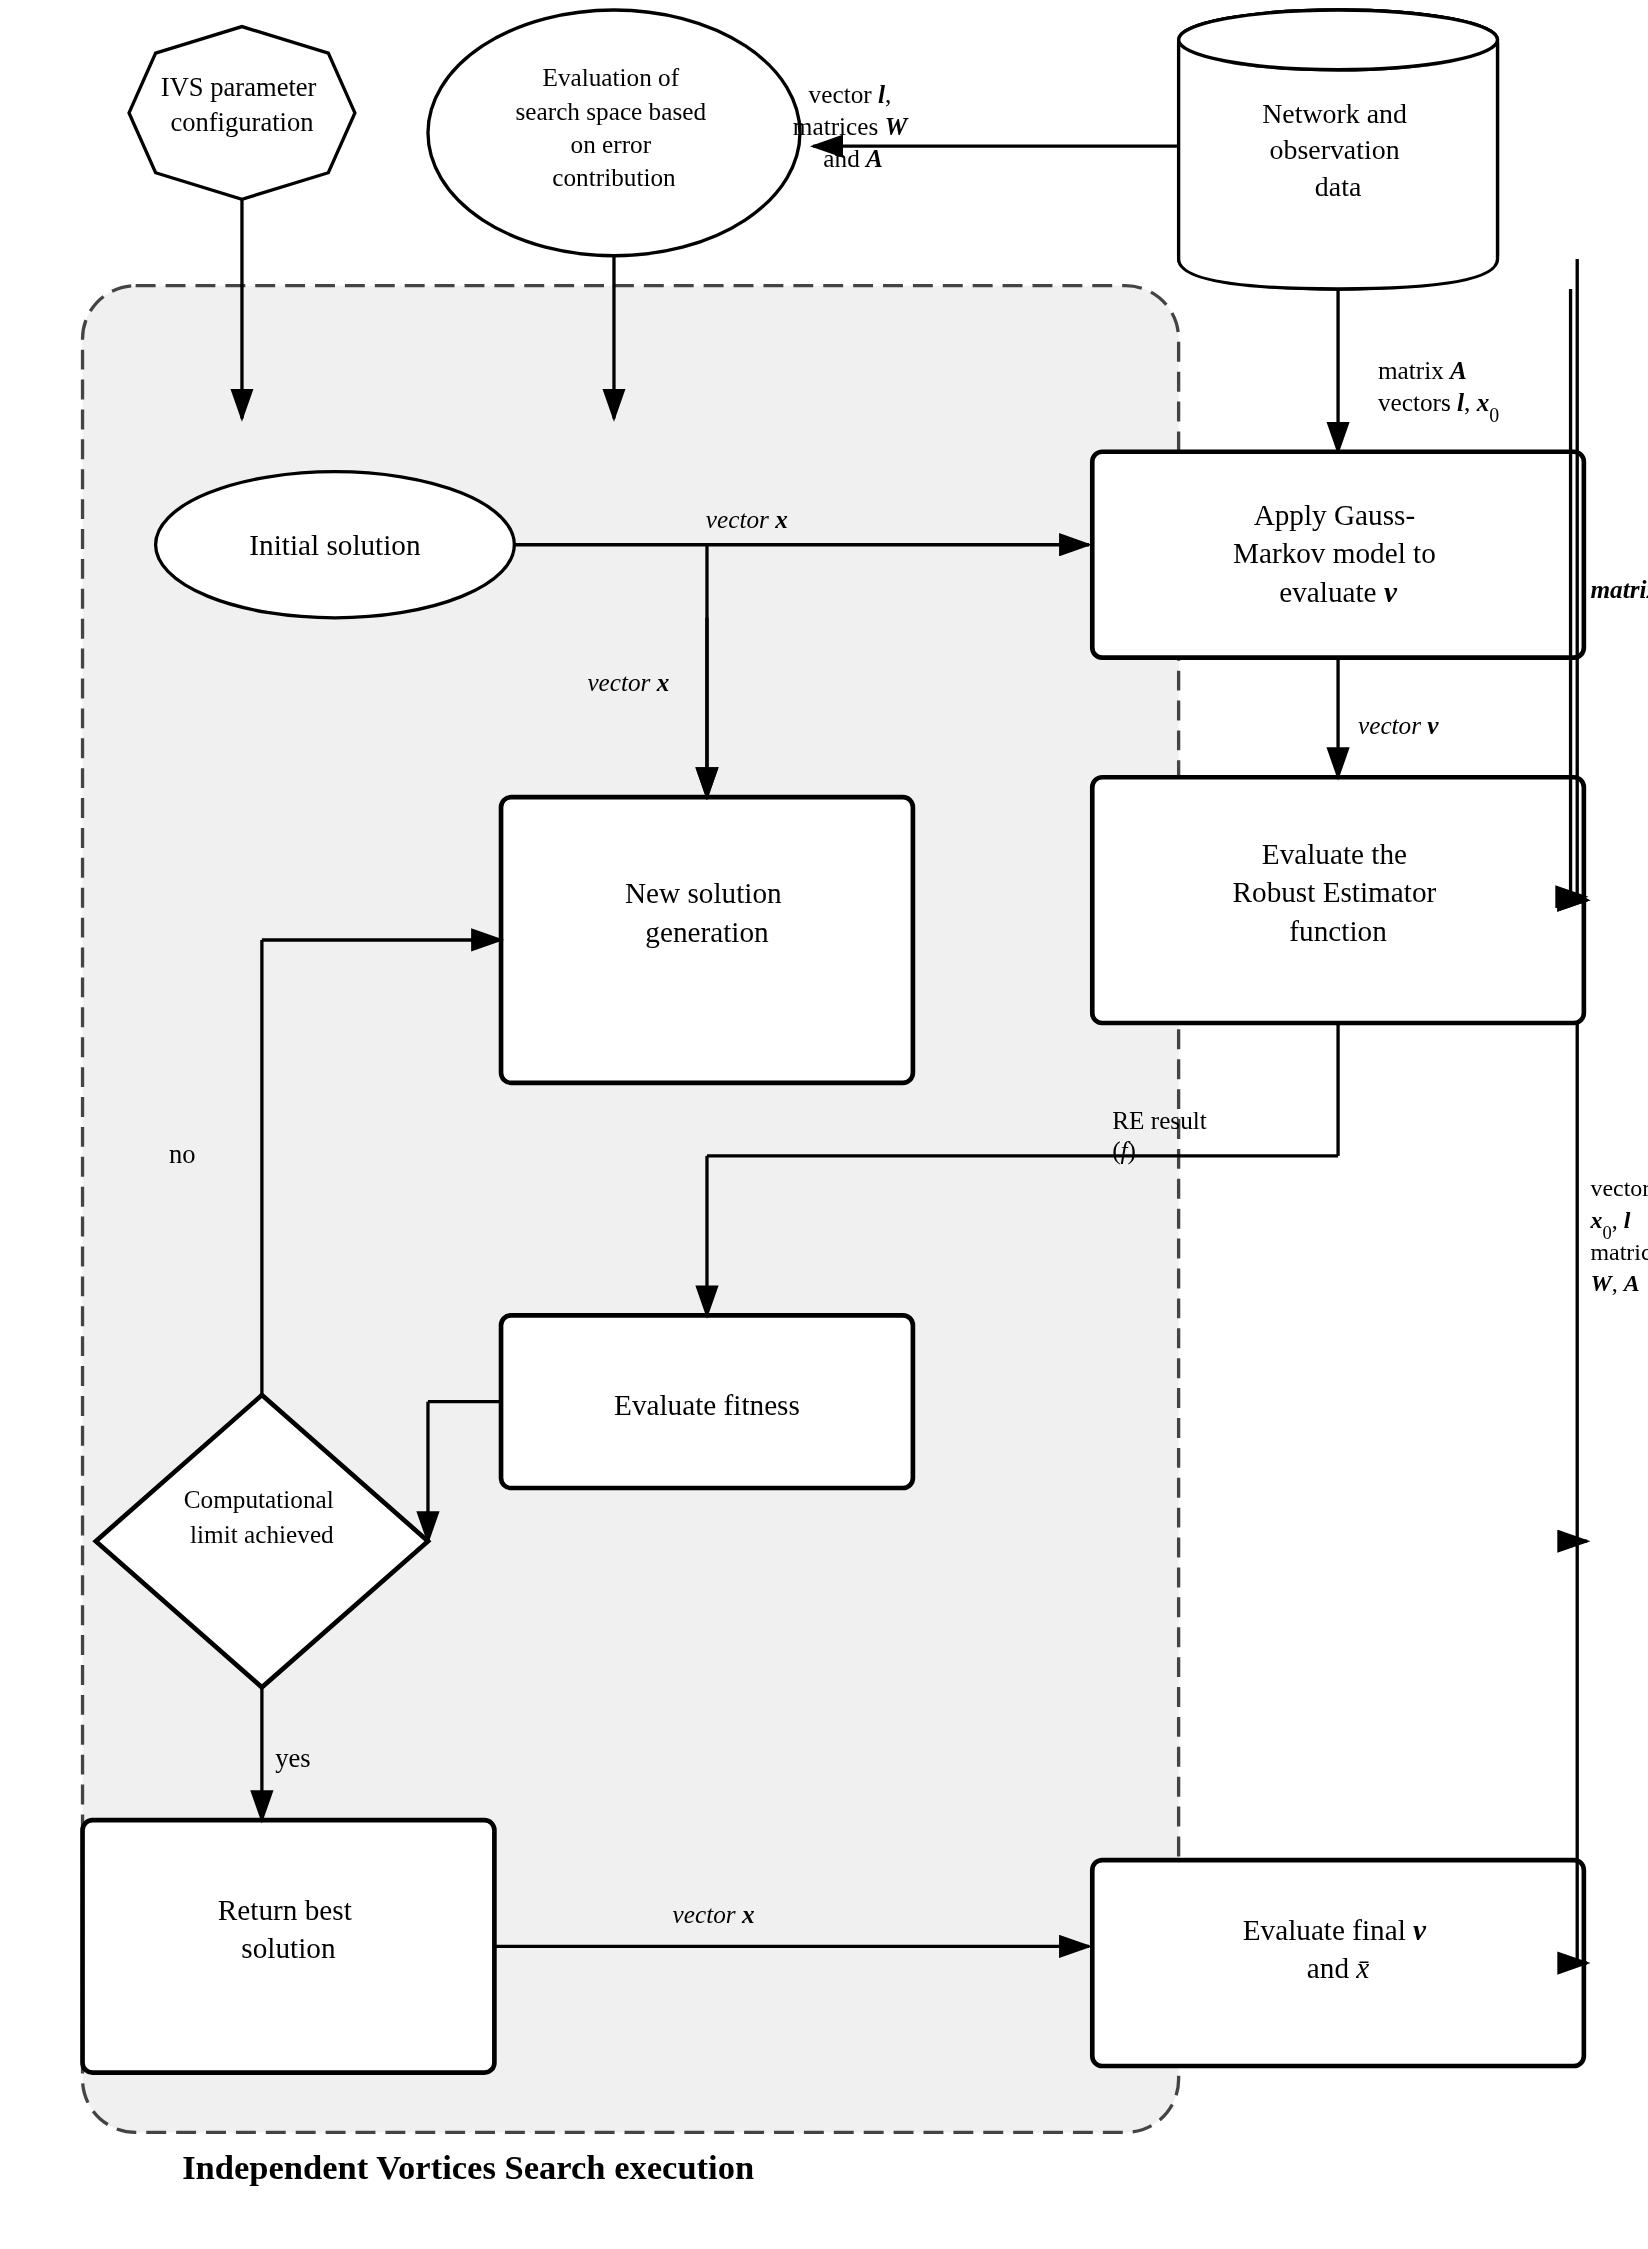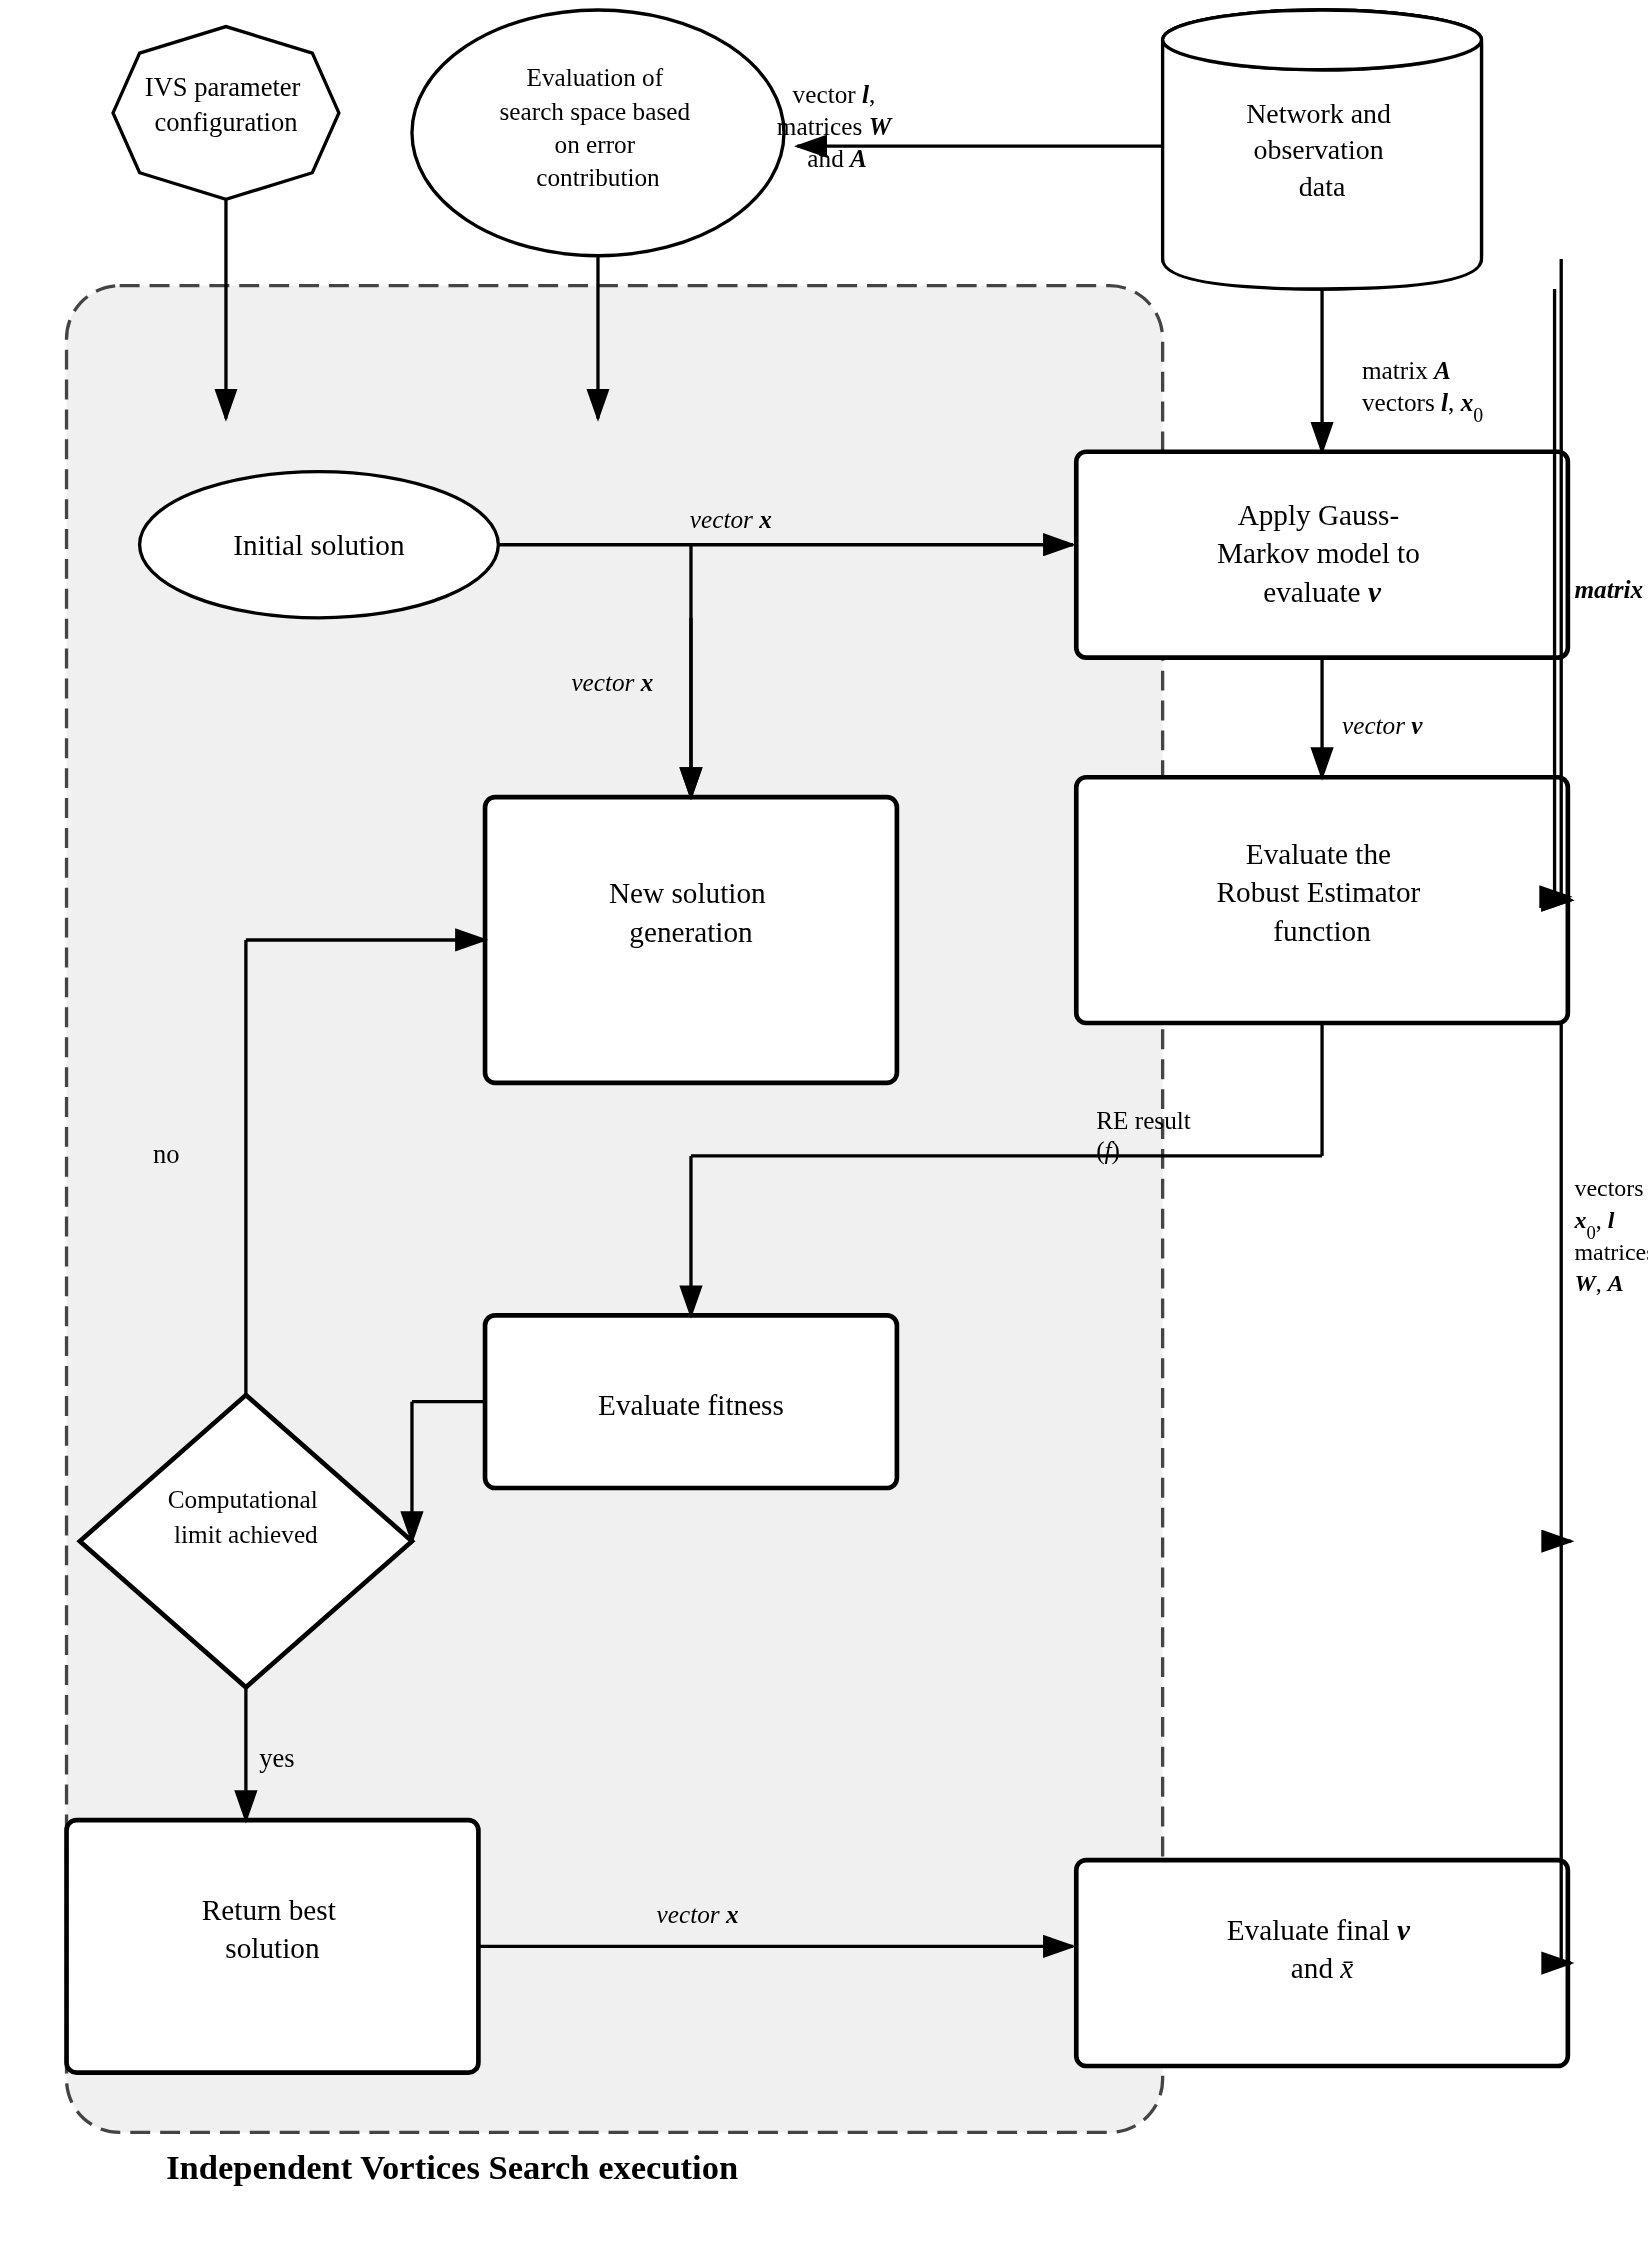--- a/index.html
+++ b/index.html
@@ -6,21 +6,21 @@
     body {
       background: #fff;
       font-family: 'Times New Roman', Times, serif;
       width: 1649px;
       height: 2250px;
       position: relative;
       overflow: hidden;
     }
     .diagram-container {
       position: absolute;
-      top: 0; left: 0;
+      top: 0; left: 16px;
       width: 1452px;
       height: 2250px;
     }
     svg {
       width: 1649px;
       height: 2250px;
     }
     text {
       font-family: 'Times New Roman', Times, serif;
     }

